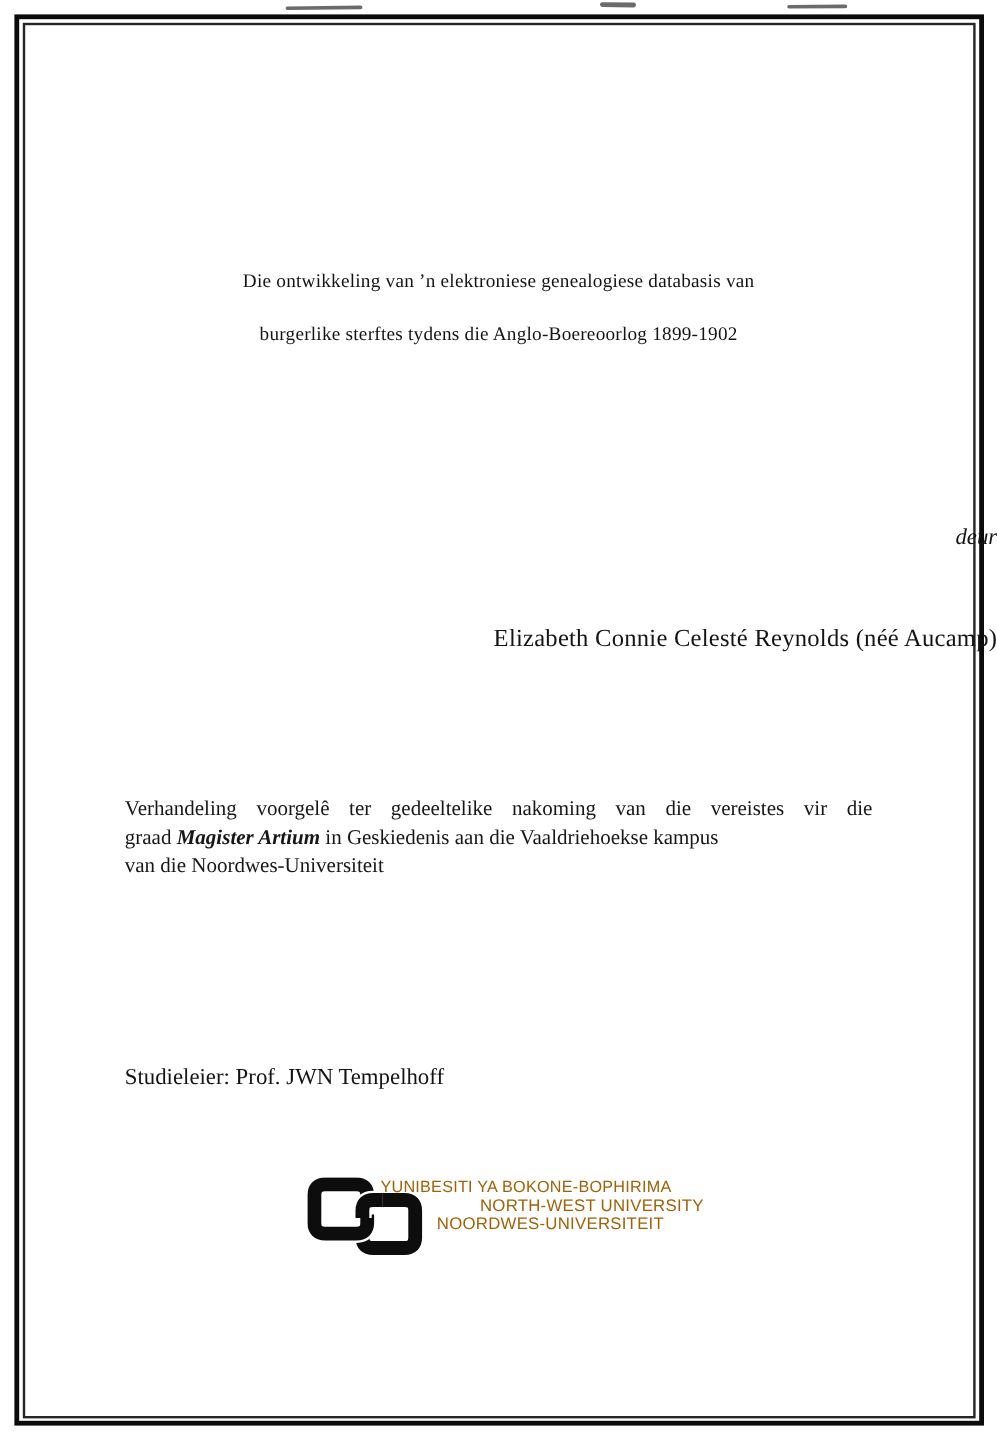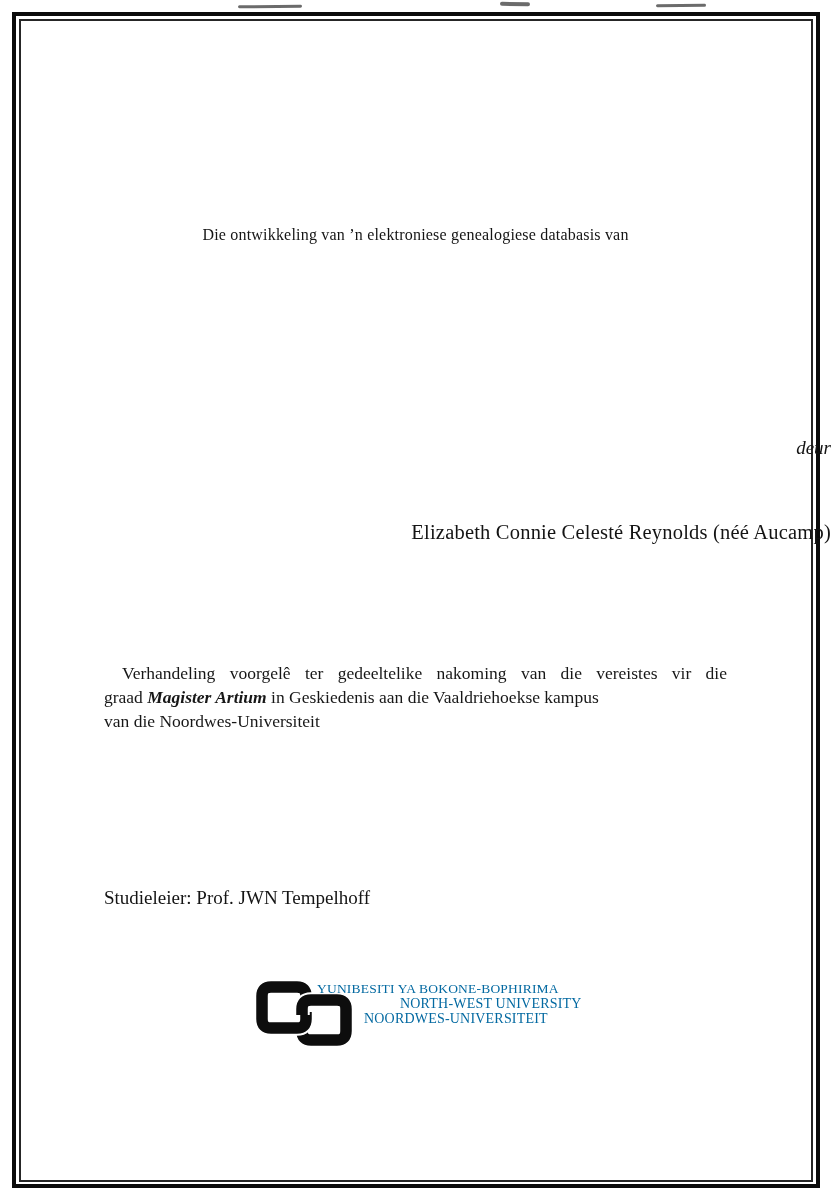--- a/index.html
+++ b/index.html
@@ -17,46 +17,47 @@
   .s1{left:238px;top:5px;width:64px;height:3px;transform:rotate(-.6deg);}
   .s2{left:500px;top:2px;width:30px;height:4px;transform:rotate(.8deg);}
   .s3{left:656px;top:4px;width:50px;height:3px;transform:rotate(-.4deg);}
 
   .title{position:absolute;left:58px;right:58px;top:213px;text-align:center;
     font-size:16px;line-height:44px;letter-spacing:.2px;}
   .byline{position:absolute;left:0;right:0;top:437px;text-align:right;font-size:19px;font-style:italic;}
   .author{position:absolute;left:0;right:0;top:521px;text-align:right;font-size:20.5px;letter-spacing:.2px;}
 
   .statement{position:absolute;left:104px;width:623px;top:661px;font-size:17.5px;line-height:24px;color:#171717;}
-  .statement .just{text-align:justify;text-align-last:justify;margin-left:18px;}
+  .statement .just{text-align:justify;text-align-last:justify;}
   .statement .it{font-style:italic;font-weight:bold;}
 
   .supervisor{position:absolute;left:104px;top:885px;font-size:19px;line-height:26px;}
 
   .logo{position:absolute;left:256px;top:980px;width:330px;height:74px;}
   .logo svg{position:absolute;left:0;top:1px;display:block;}
-  .logo-text{position:absolute;font-family:Liberation Serif, serif;font-weight:500;
-    font-size:14px;line-height:14px;letter-spacing:.2px;white-space:nowrap;color:#0369a1;}
+  .logo-text{position:absolute;font-family:Liberation Sans, sans-serif;font-weight:500;
+    font-size:14px;line-height:14px;letter-spacing:.2px;white-space:nowrap;color:#a16207;}
   .lt1{left:61px;top:2px;font-size:13.5px;}
   .lt2{left:108px;top:17px;margin-left:36px;}
   .lt3{left:108px;top:32px;}
 </style>
 </head>
 <body>
 
 <div class="frame-thick"></div>
 <div class="frame-thin"></div>
 <div class="smudge s1"></div>
 <div class="smudge s2"></div>
 <div class="smudge s3"></div>
 
 <main>
 
   <div class="title">
     <div>Die ontwikkeling van ’n elektroniese genealogiese databasis van</div>
+    <div>burgerlike sterftes tydens die Anglo-Boereoorlog 1899-1902</div>
   </div>
 
   <div class="byline">deur</div>
 
   <div class="author">Elizabeth Connie Celesté Reynolds (néé Aucamp)</div>
 
   <div class="statement">
     <div class="just">Verhandeling voorgelê ter gedeeltelike nakoming van die vereistes vir die</div>
     <div><span>graad </span><span class="it">Magister Artium</span><span> in Geskiedenis aan die Vaaldriehoekse kampus</span></div>
     <div>van die Noordwes-Universiteit</div>

